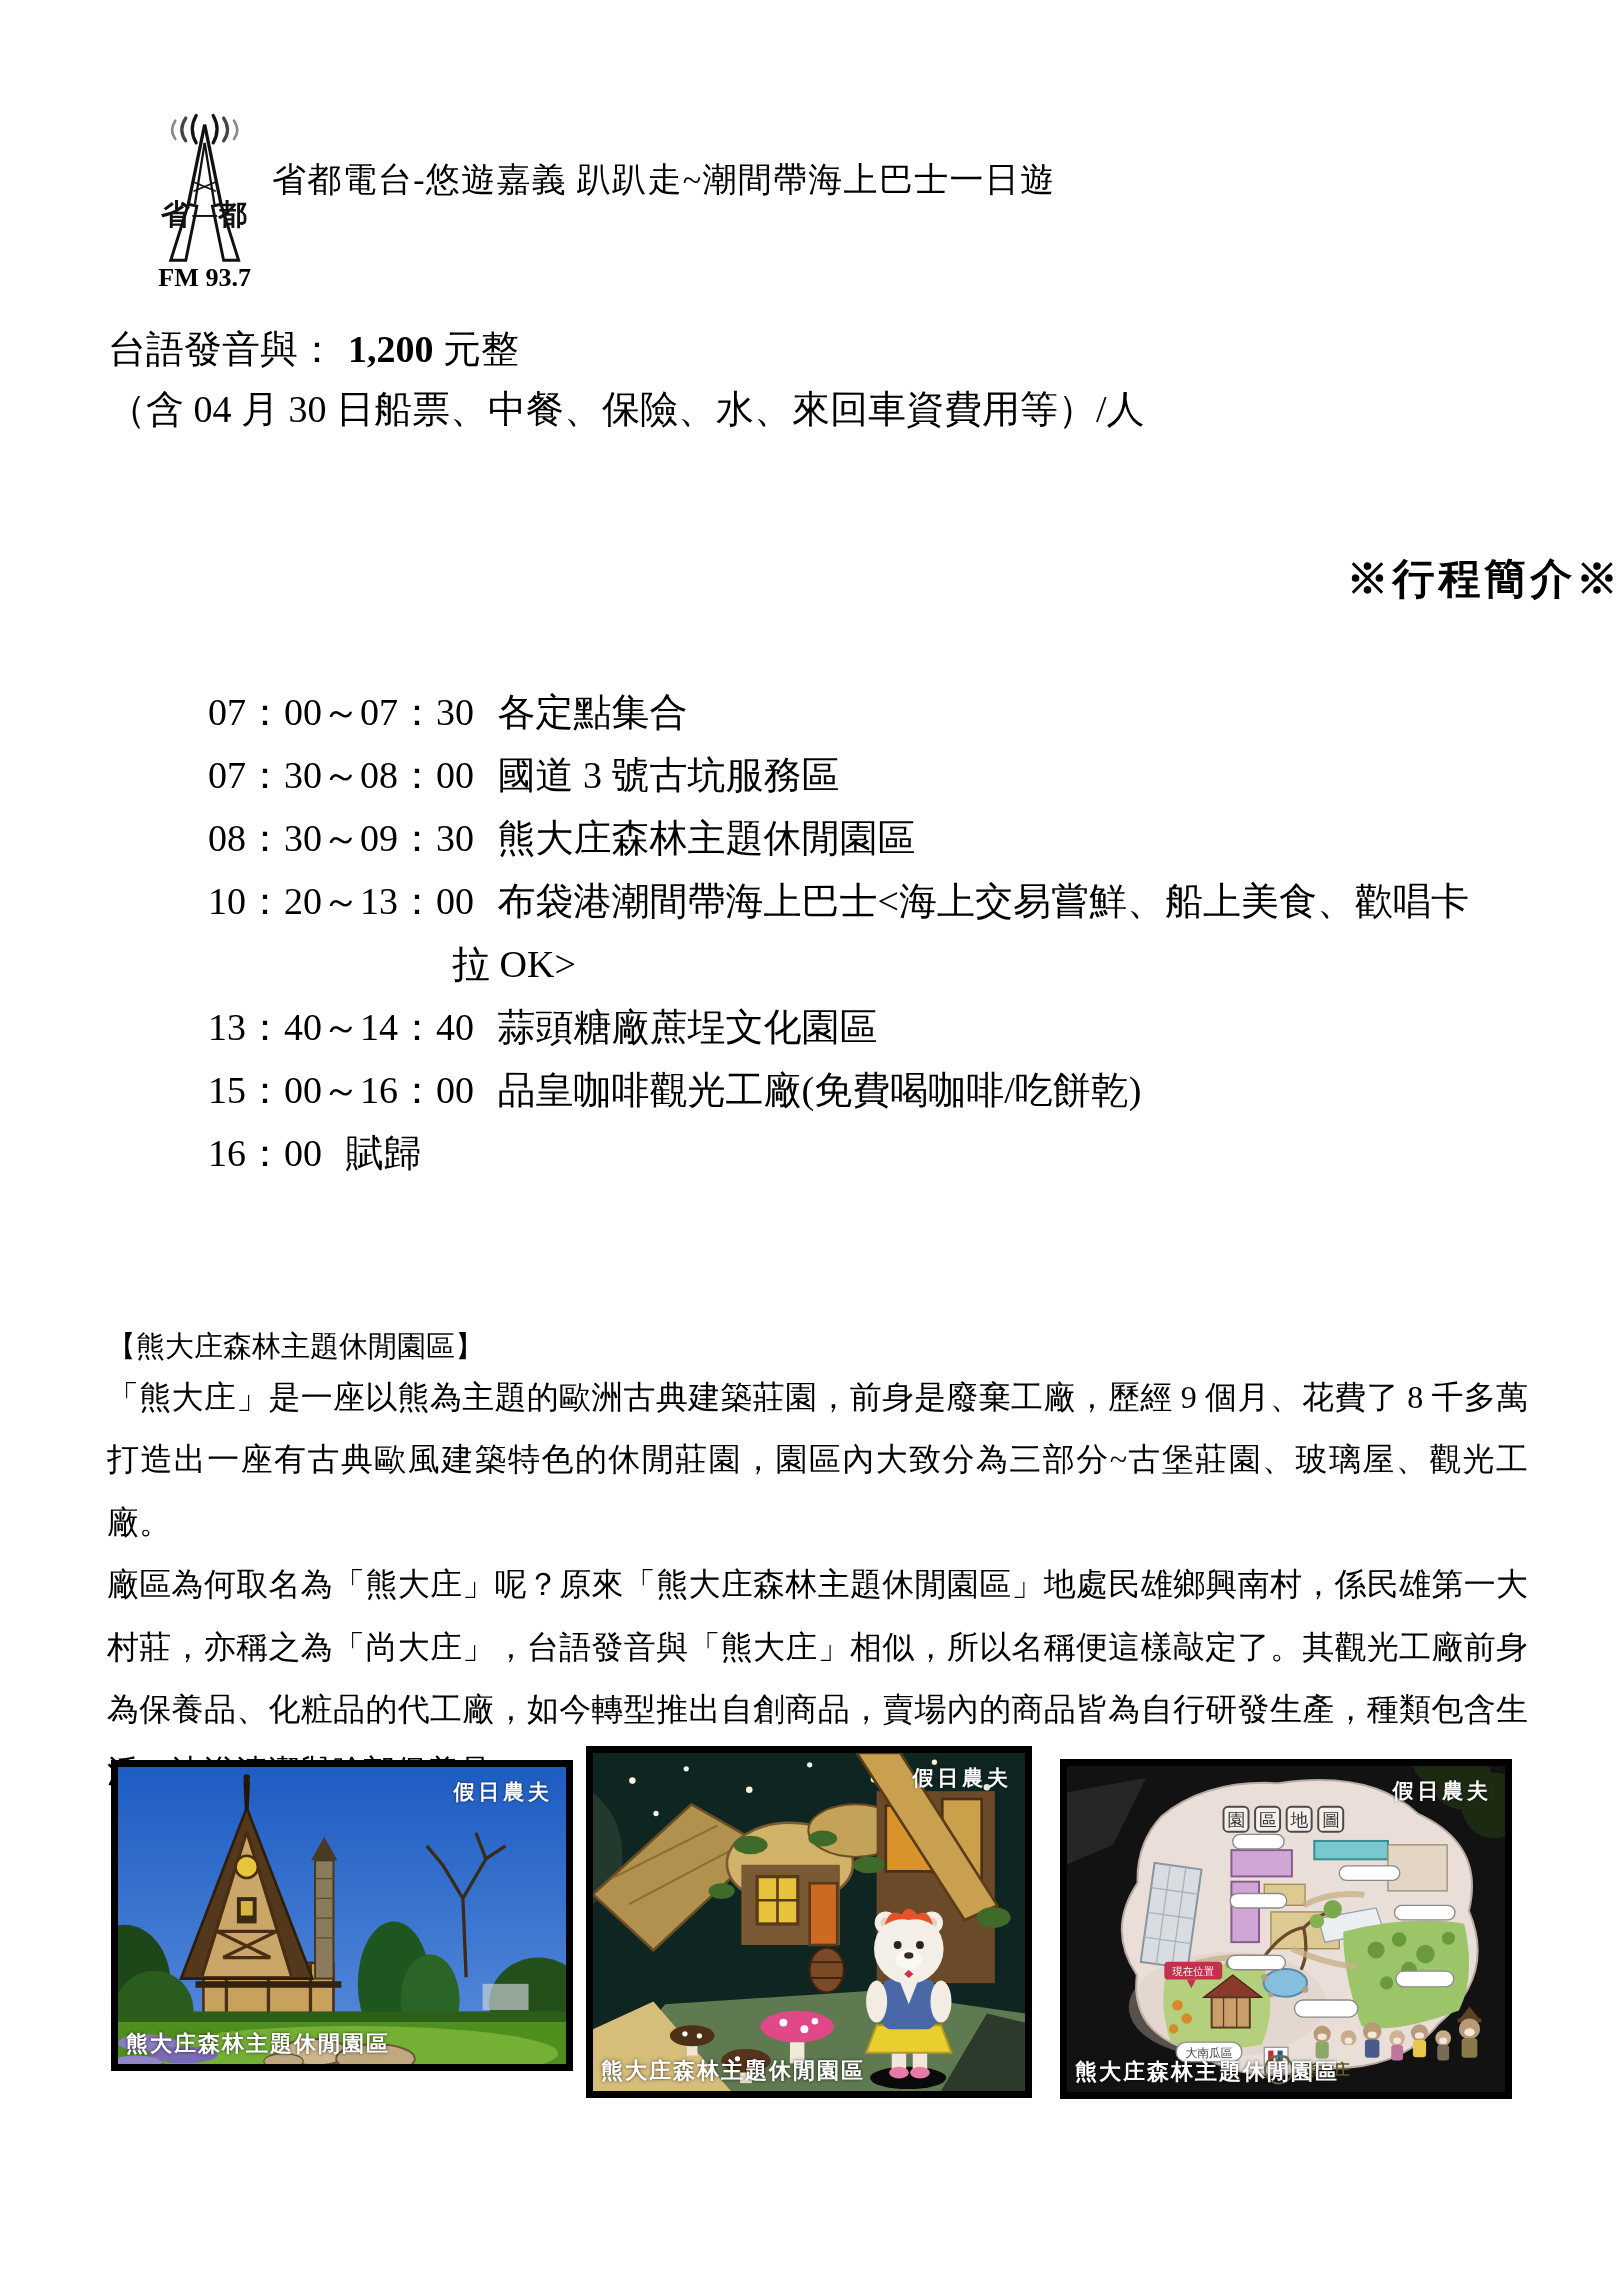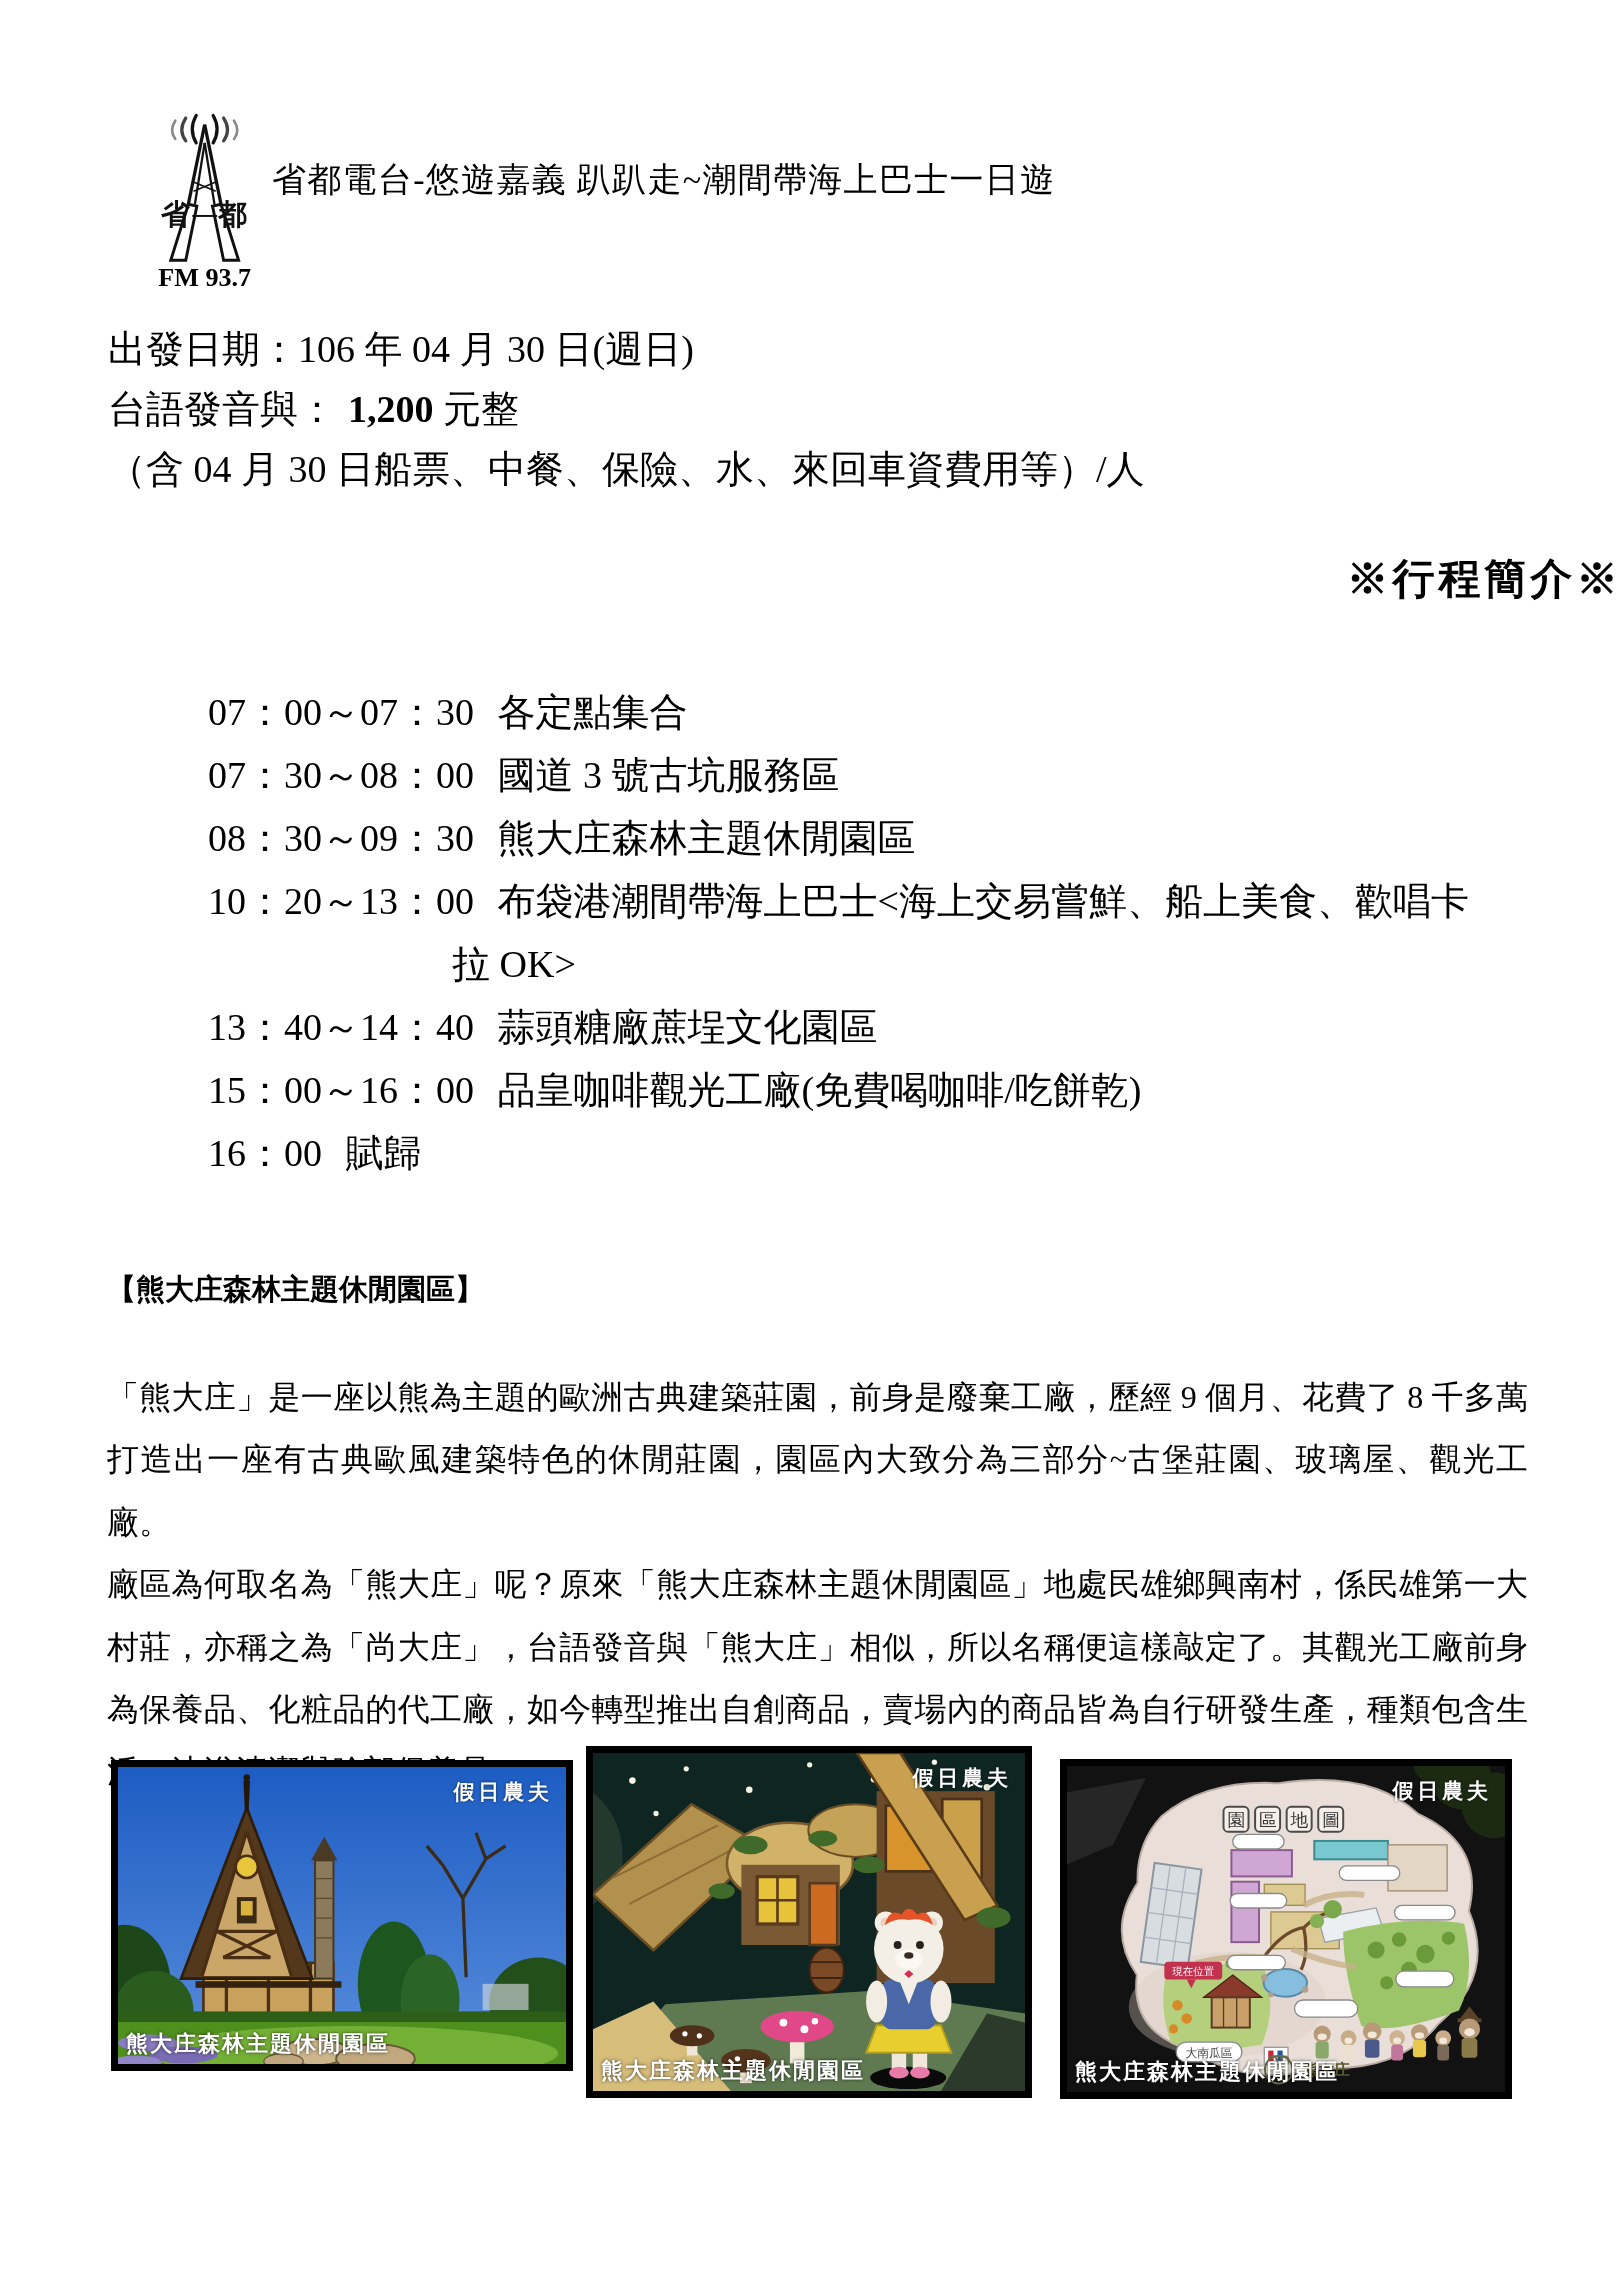--- a/index.html
+++ b/index.html
@@ -18,21 +18,21 @@
   .info .cost-amount{font-weight:bold;margin-left:12px;}
   
   .itin-heading{
     position:absolute;left:0;top:551px;width:1622px;text-align:right;
     font-size:42px;font-weight:bold;letter-spacing:3.9px;
   }
   .itinerary{position:absolute;left:171px;top:681px;width:1315px;font-size:38px;}
   .it-row{line-height:63px;padding-left:281px;text-indent:-281px;}
   .it-time{margin-right:23.6px;margin-left:37px;}
   
-  .desc-heading{position:absolute;left:107px;top:1270px;font-size:29px;font-weight:bold;}
+  .desc-heading{position:absolute;left:107px;top:1327px;font-size:29px;font-weight:normal;}
   .desc-body{position:absolute;left:107px;top:1366px;width:1421px;font-size:32px;line-height:1.95;text-align:justify;}
   .desc-body p{margin:0;}
   
   .photo{position:absolute;background:#000;border:7.9px solid #000;box-sizing:border-box;}
   .photo svg{display:block;width:100%;height:100%;}
   .photo .wm{
     position:absolute;top:10.5px;right:13px;font-size:21px;font-weight:bold;color:#fff;
     font-family:"Liberation Sans","DejaVu Sans",sans-serif;
     text-shadow:0 0 2.6px rgba(0,0,0,.65);letter-spacing:3.9px;white-space:nowrap;
   }
@@ -71,21 +71,20 @@
       <path d="M78 170 L116 170" stroke-width="3"></path>
     </g>
     <text x="30" y="182" font-size="44" fill="#111" font-weight="bold">省</text>
     <text x="118" y="182" font-size="44" fill="#111" font-weight="bold">都</text>
     <text x="97" y="278" font-size="40" fill="#000" font-weight="bold" text-anchor="middle">FM 93.7</text>
   </svg>
 
   <div class="page-title">省都電台-悠遊嘉義 趴趴走~潮間帶海上巴士一日遊</div>
 
   <div class="info">
-    <div>出發日期：106 年 04 月 30 日(週日)</div>
     <div><span>台語發音與：</span><span class="cost-amount">1,200</span><span> 元整</span></div>
     <div>（含 04 月 30 日船票、中餐、保險、水、來回車資費用等）/人</div>
   </div>
 
   <div class="itin-heading">※行程簡介※</div>
 
   <div class="itinerary">
     <div class="it-row"><span class="it-time">07：00～07：30</span><span>各定點集合</span></div>
     <div class="it-row"><span class="it-time">07：30～08：00</span><span>國道 3 號古坑服務區</span></div>
     <div class="it-row"><span class="it-time">08：30～09：30</span><span>熊大庄森林主題休閒園區</span></div>

